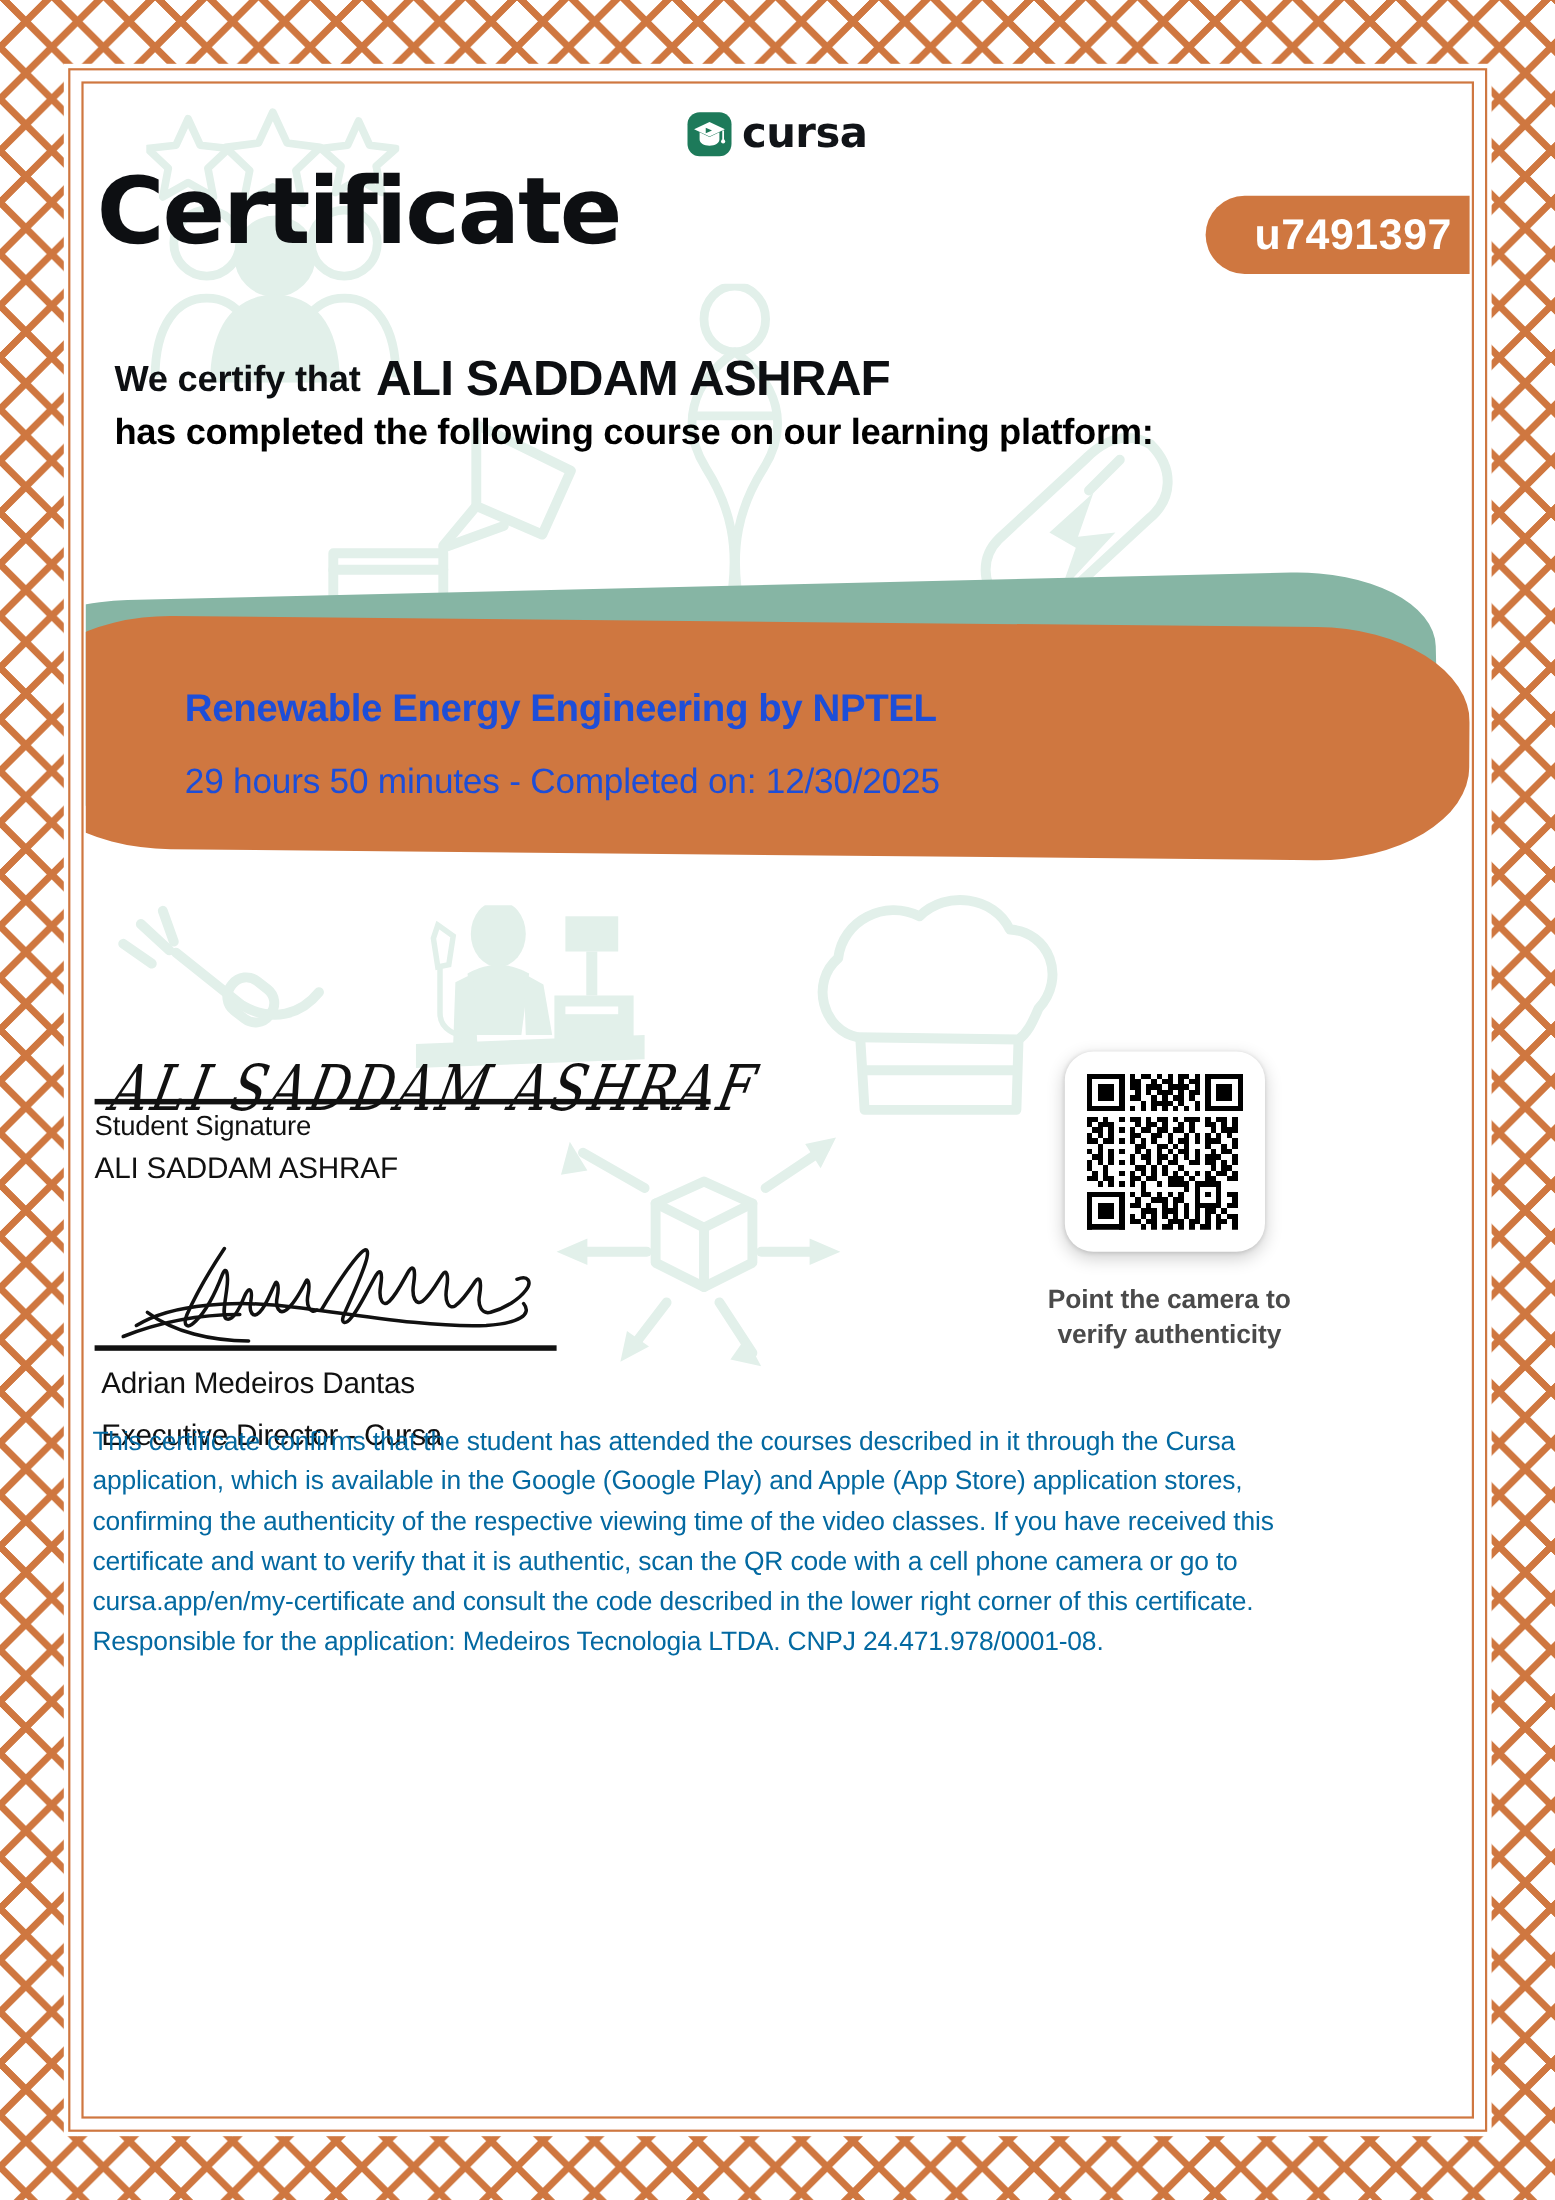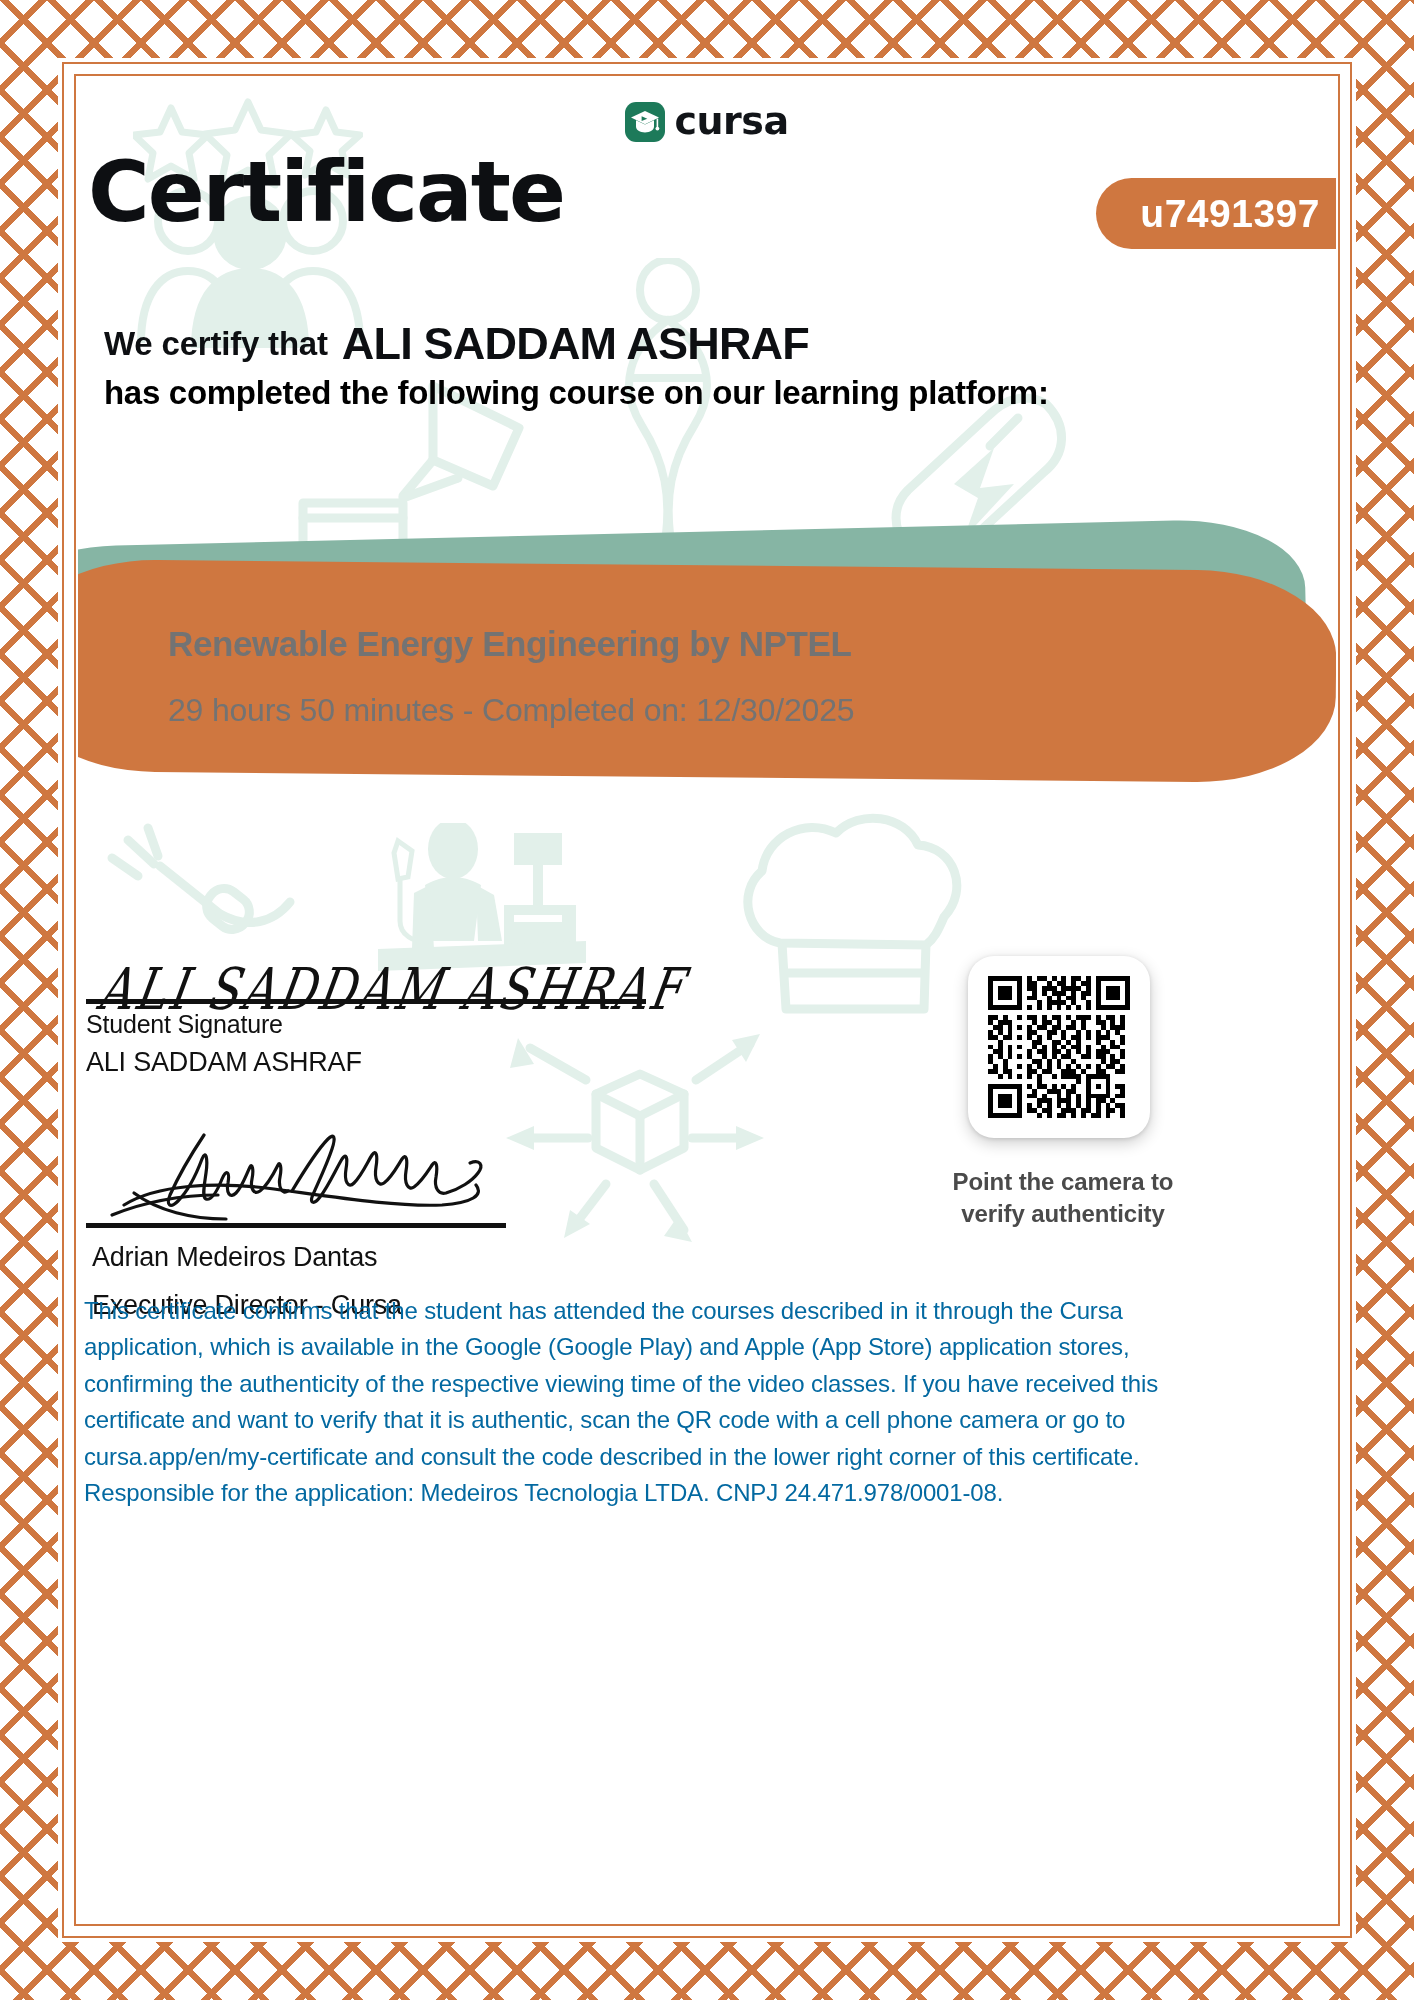--- a/index.html
+++ b/index.html
@@ -144,21 +144,21 @@
     transform:rotate(-1.35deg);
   }
   .banner-front{
     position:absolute;left:28px;right:30px;top:32px;height:212px;
     background:#cf7740;
     border-radius:140px/86px;
     transform:rotate(0.55deg);
   }
   .banner-text{
     position:absolute;left:180px;top:90px;right:160px;
-    color:#737373;
+    color:#1d4ed8;
   }
   .course-title{
     font-size:35px;font-weight:700;line-height:1.2;
     letter-spacing:-0.4px;
     margin-bottom:14px;
   }
   .course-meta{
     font-size:32px;font-weight:400;line-height:1.2;
     letter-spacing:-0.2px;
     margin-top:26px;

